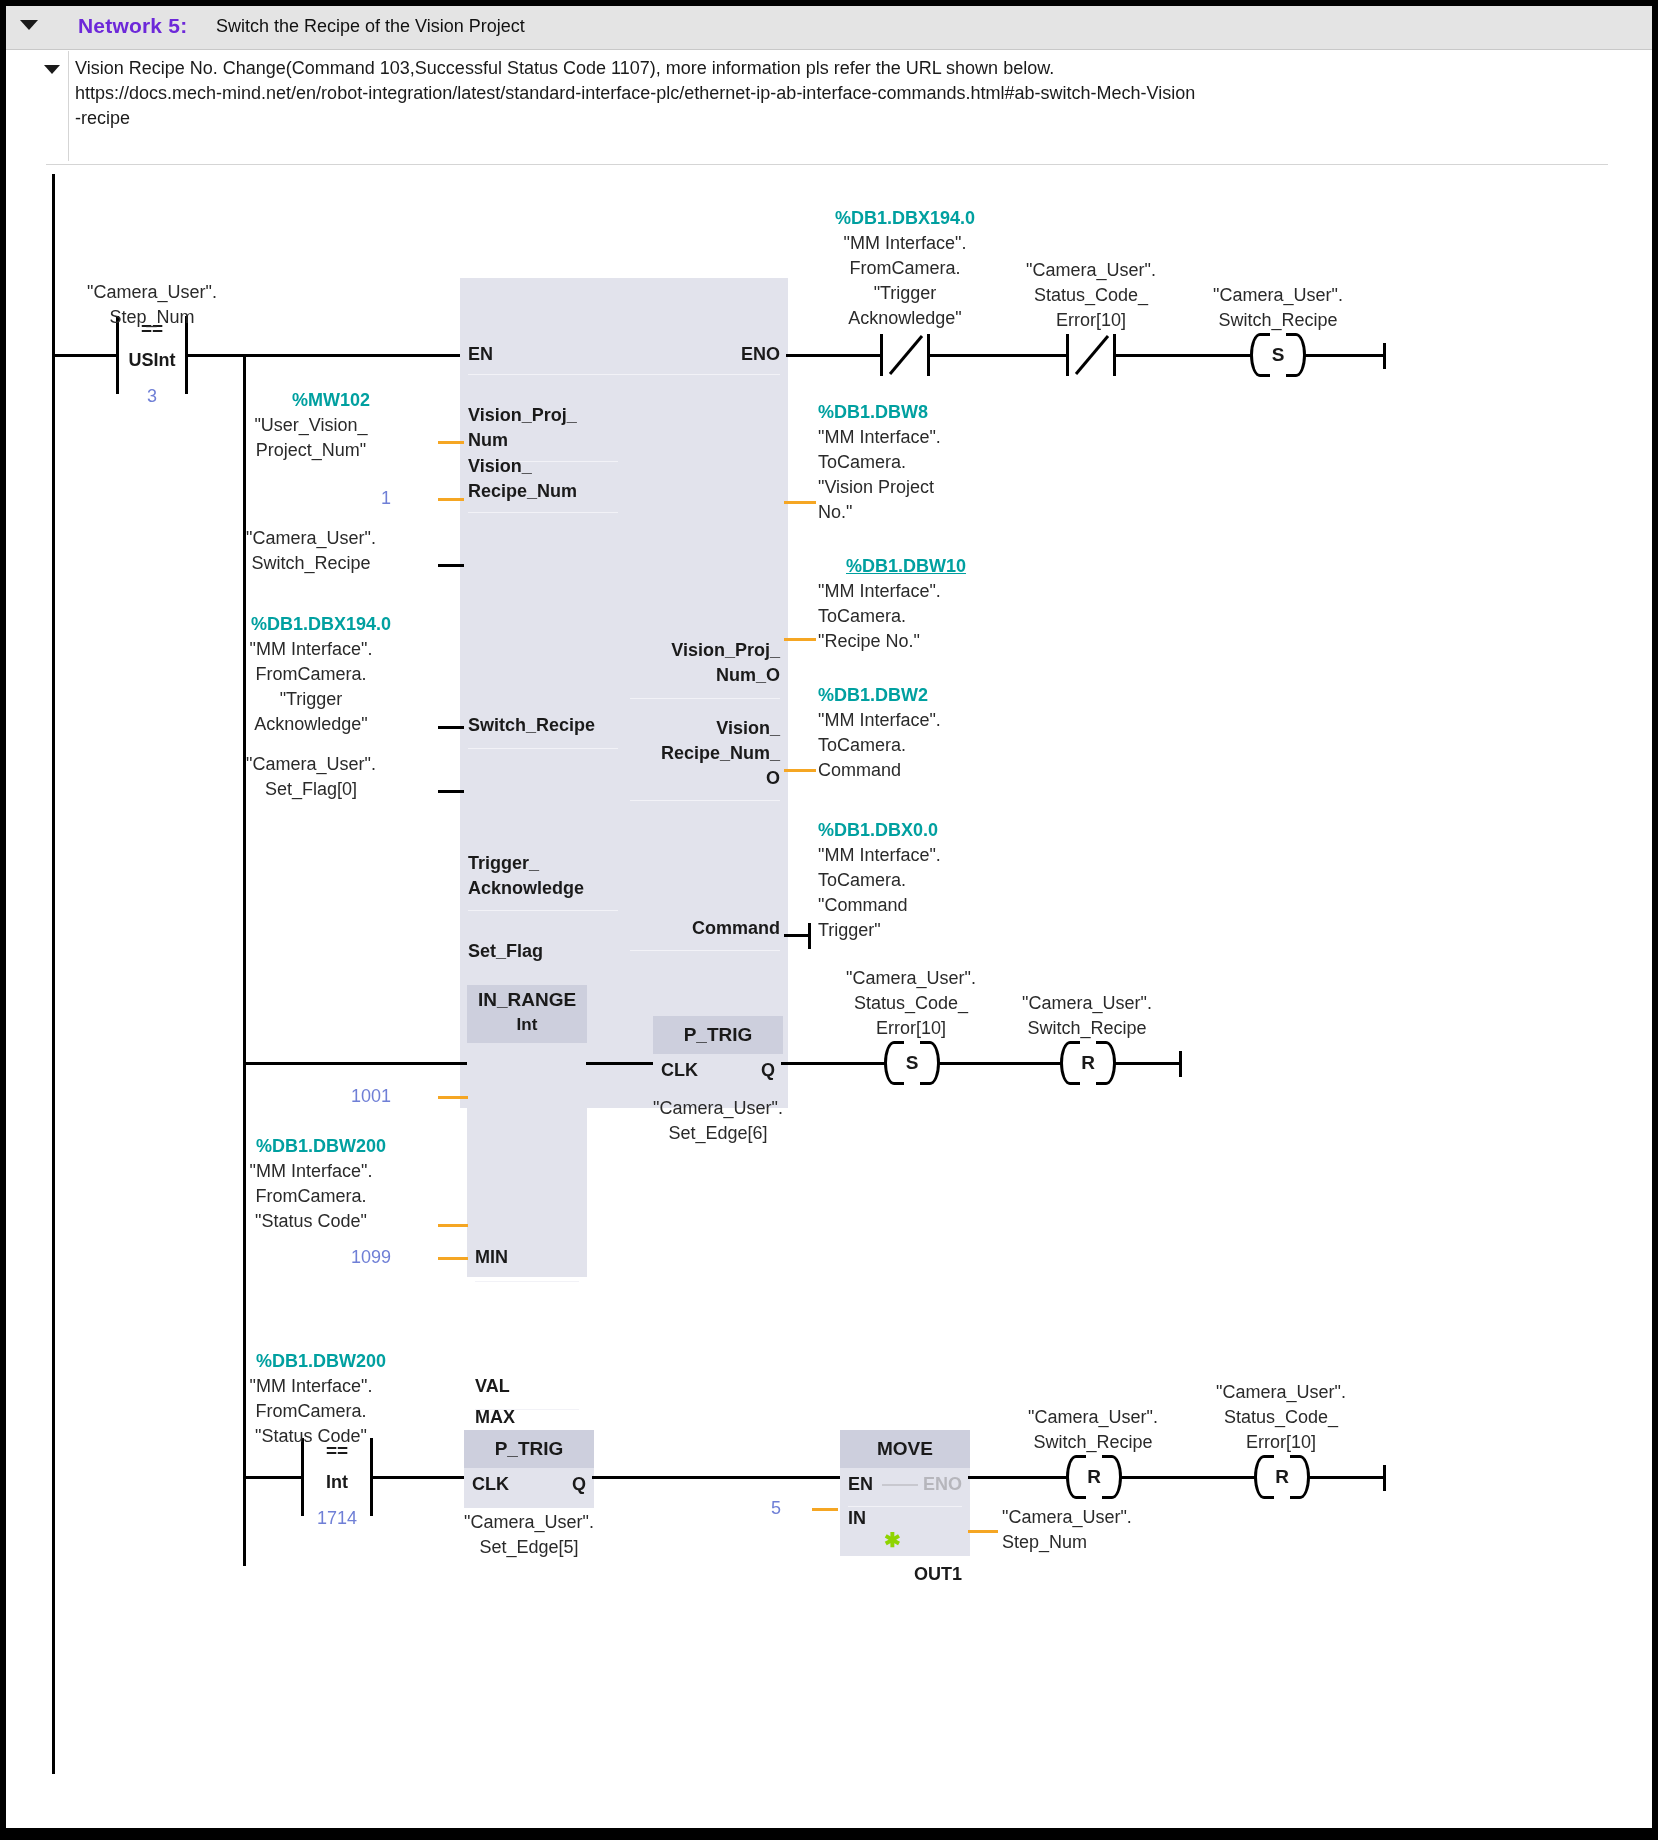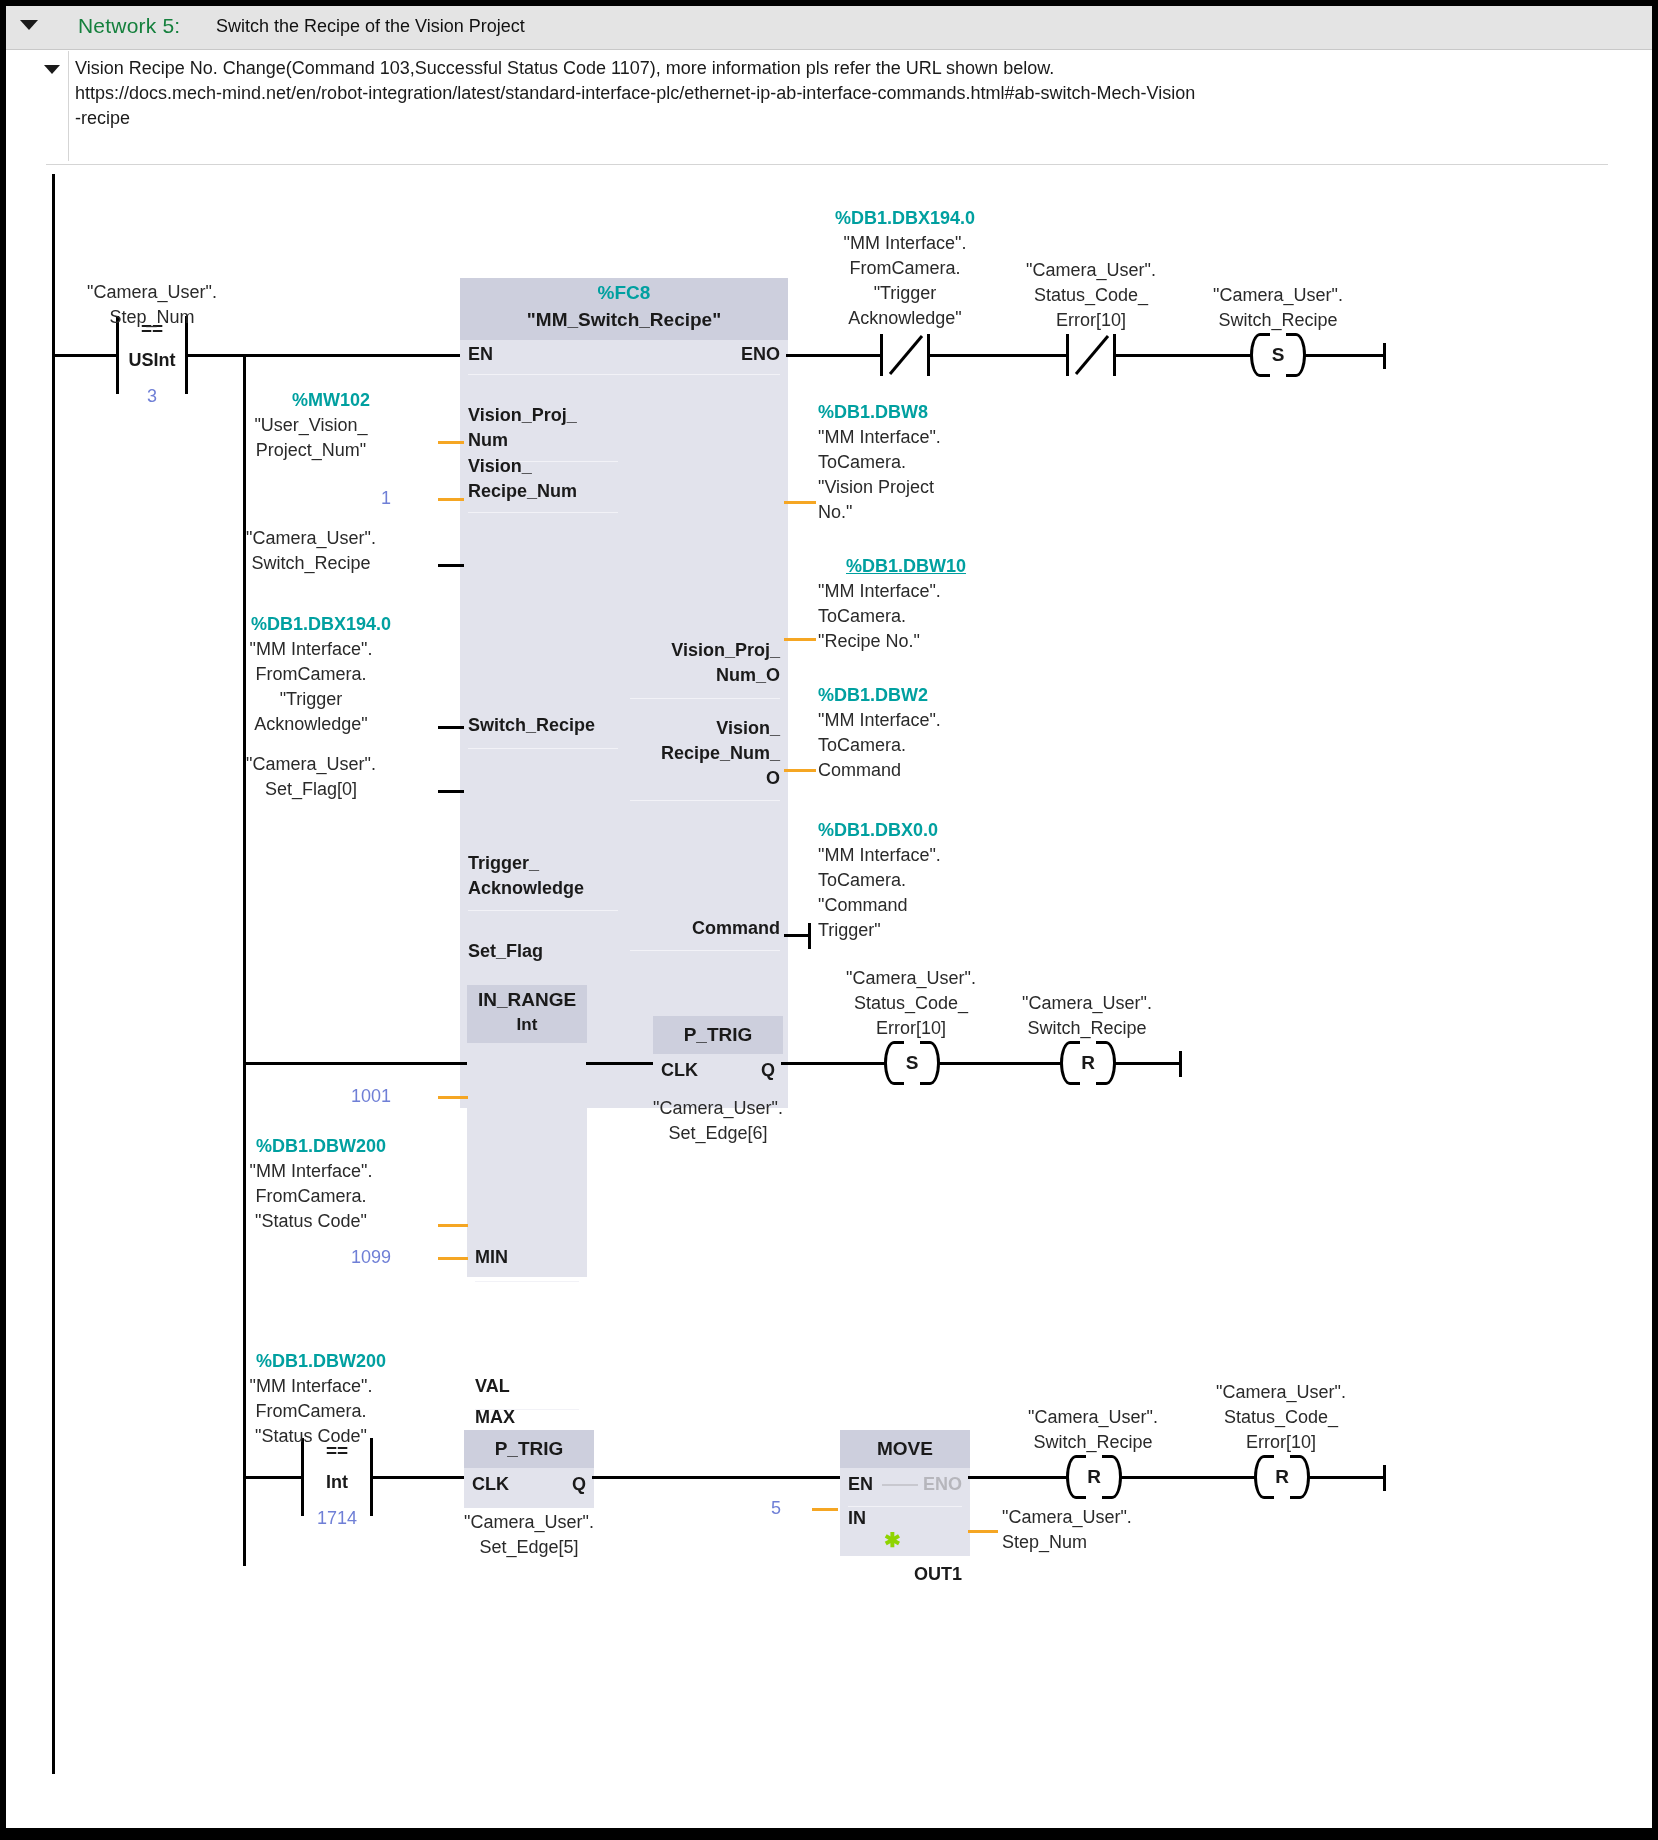--- a/index.html
+++ b/index.html
@@ -29,21 +29,21 @@
   }
   #network-header .tri {
     position: absolute; left: 14px; top: 14px;
     width: 0; height: 0;
     border-left: 9px solid transparent;
     border-right: 9px solid transparent;
     border-top: 10px solid #1a1a1a;
   }
   #network-header .nlabel {
     position: absolute; left: 72px; top: 8px;
-    font-size: 21px; font-weight: normal; color: #15803d;
+    font-size: 21px; font-weight: bold; color: #6d28d9;
     letter-spacing: .2px;
   }
   #network-header .ntitle {
     position: absolute; left: 210px; top: 10px;
     font-size: 18px; color: #111;
   }
   
   #comment {
     position: absolute;
     left: 0; top: 45px;
@@ -203,24 +203,20 @@
     </div>
     <div class="lbl c" style="left:36px; top:114px; width:220px;">"Camera_User".</div>
     <div class="lbl c" style="left:36px; top:139px; width:220px;">Step_Num</div>
     <div class="lbl c num" style="left:110px; top:218px; width:72px;">3</div>
 
     <div class="wire h" style="left:180px; top:188px; width:280px;"></div>
 
     <div class="wire v" style="left:237px; top:188px; height:1212px;"></div>
 
     <div class="fblock" style="left:454px; top:112px; width:328px; height:830px;">
-      <div class="bhead" style="height:62px;">
-        <div class="baddr" style="top:4px;">%FC8</div>
-        <div class="bname" style="top:31px;">"MM_Switch_Recipe"</div>
-      </div>
 
       <div class="pin left" style="top:66px;">EN</div>
       <div class="pin right" style="top:66px;">ENO</div>
       <div class="pinsep" style="left:8px; top:96px; width:312px;"></div>
 
       <div class="pin left" style="top:125px; white-space:pre; line-height:25px;">Vision_Proj_
 Num</div>
       <div class="pinsep" style="left:8px; top:183px; width:150px;"></div>
       <div class="pin left" style="top:176px; white-space:pre; line-height:25px;">Vision_
 Recipe_Num</div>

